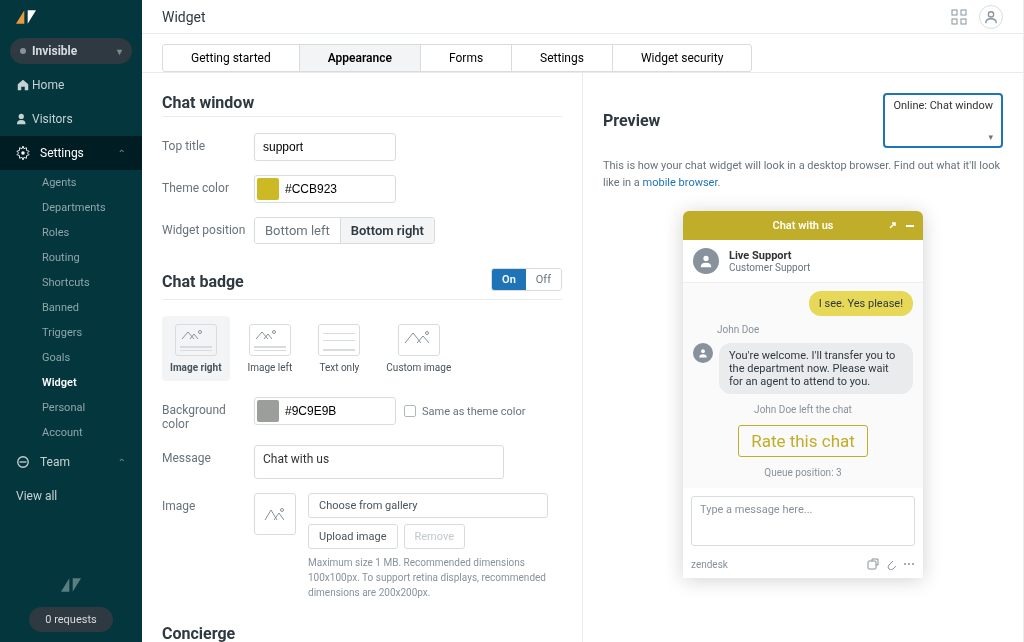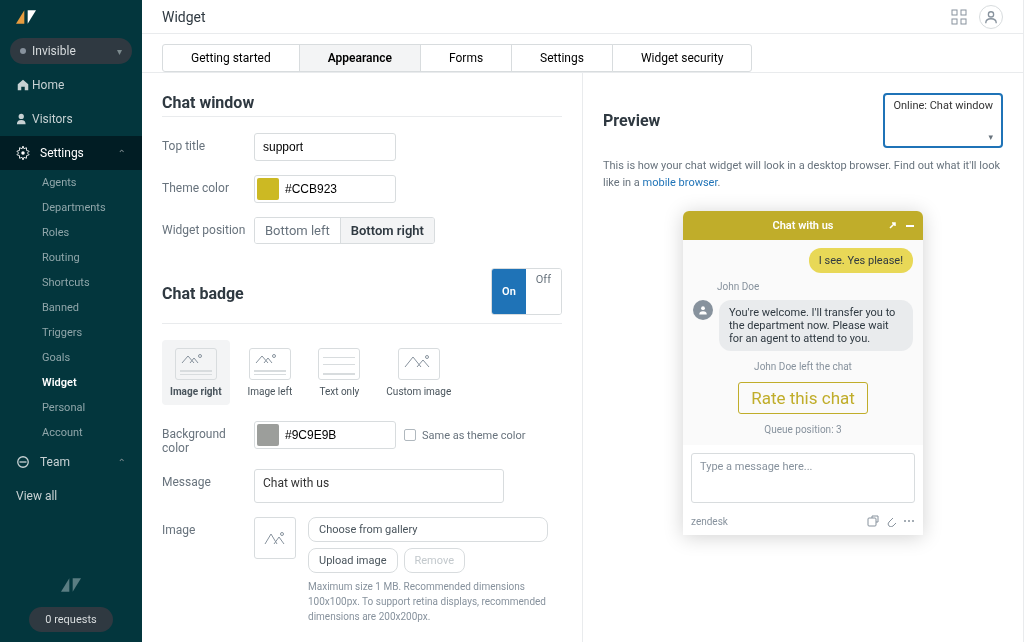--- a/index.html
+++ b/index.html
@@ -3,21 +3,21 @@
 <meta charset="utf-8">
 <style>
 * { box-sizing: border-box; margin: 0; padding: 0; }
 body { font-family: -apple-system, BlinkMacSystemFont, "Segoe UI", Roboto, sans-serif; font-size: 13px; color: #333; background: #fff; width: 1024px; height: 642px; overflow: hidden; }
 .app { display: flex; height: 100%; }
 
 
 .sidebar { width: 142px; background: #03363d; color: #fff; display: flex; flex-direction: column; font-size: 12px; }
 .logo-row { padding: 10px 16px; display: flex; align-items: center; }
 .logo { width: 20px; height: 14px; }
-.status-pill { margin: 4px 10px; background: #2f3941; border-radius: 16px; padding: 6px 10px; display: flex; align-items: center; gap: 6px; cursor: pointer; }
+.status-pill { margin: 4px 10px; background: #2f3941; border-radius: 16px; padding: 6px 10px; display: flex; align-items: center; gap: 6px; cursor: pointer; font-weight: bold; }
 .status-dot { width: 6px; height: 6px; border-radius: 50%; background: #87929d; }
 .status-text { flex: 1; color: #d8dcde; }
 .chev { color: #7c8a8e; font-size: 10px; }
 .nav-item { display: flex; align-items: center; gap: 2px; padding: 10px 16px; color: #c7d1d3; cursor: pointer; }
 .nav-item.active { background: #011d24; color: #fff; }
 .nav-item svg { width: 14px; height: 14px; }
 .nav-item.section { justify-content: space-between; }
 .subnav { padding-left: 42px; }
 .subnav .sub { padding: 6px 0; color: #90a6aa; cursor: pointer; font-size: 11px; }
 .subnav .sub.hl { color: #fff; font-weight: 600; }
@@ -52,35 +52,35 @@
 .swatch { width: 22px; height: 22px; margin: 2px; border-radius: 2px; }
 .color-input input { border: none; outline: none; padding: 4px; font-size: 12px; width: 90px; }
 .seg { display: inline-flex; border: 1px solid #d8dcde; border-radius: 3px; overflow: hidden; }
 .seg-btn { padding: 5px 10px; font-size: 13px; color: #68737d; cursor: pointer; background: #fff; }
 .seg-btn + .seg-btn { border-left: 1px solid #d8dcde; }
 .seg-btn.active { background: #f3f4f5; color: #2f3941; font-weight: 600; }
 
 .section-row { display: flex; align-items: center; justify-content: space-between; border-bottom: 1px solid #e9ebed; margin: 24px 0 16px; padding-bottom: 4px; }
 .section-row .section-title { border: none; margin: 0; padding: 0; }
 .toggle-seg { display: inline-flex; border: 1px solid #d8dcde; border-radius: 3px; overflow: hidden; margin-bottom: 4px; }
-.toggle-seg .on { background: #1f73b7; color: #fff; padding: 16px 10px; font-size: 11px; font-weight: 600; cursor: pointer; }
+.toggle-seg .on { background: #1f73b7; color: #fff; padding: 4px 10px; font-size: 11px; font-weight: 600; cursor: pointer; }
 .toggle-seg .off { background: #fff; color: #68737d; padding: 4px 10px; font-size: 11px; cursor: pointer; }
 
 .badge-styles { display: flex; gap: 10px; margin-bottom: 16px; }
 .bstyle { display: flex; flex-direction: column; align-items: center; gap: 6px; padding: 8px; border-radius: 4px; cursor: pointer; font-size: 10px; color: #49545c; }
 .bstyle.active { background: #f3f4f5; font-weight: 700; }
 .bcard { width: 42px; height: 32px; border: 1px solid #d8dcde; border-radius: 3px; display: flex; flex-direction: column; padding: 4px; }
 .bcard .mtn { color: #87929d; }
 
 .checkbox-row { display: flex; align-items: center; gap: 6px; font-size: 11px; color: #68737d; margin-left: 8px; }
 .chk { width: 12px; height: 12px; border: 1px solid #b0b8be; border-radius: 2px; }
 
 .ta { border: 1px solid #d8dcde; border-radius: 3px; padding: 6px 8px; width: 250px; height: 34px; font-size: 12px; }
 .imgbox { width: 42px; height: 42px; border: 1px solid #d8dcde; border-radius: 3px; display: flex; align-items: center; justify-content: center; color: #87929d; }
-.btn-sm { border: 1px solid #d8dcde; border-radius: 8px; padding: 5px 10px; font-size: 11px; color: #49545c; cursor: pointer; background: #fff; }
+.btn-sm { border: 1px solid #d8dcde; border-radius: 3px; padding: 5px 10px; font-size: 11px; color: #49545c; cursor: pointer; background: #fff; }
 .btn-sm.disabled { color: #c2c8cc; cursor: default; }
 .helptext { font-size: 10px; color: #87929d; line-height: 1.5; margin-top: 6px; max-width: 240px; }
 
 
 .preview-head { display: flex; justify-content: space-between; align-items: center; margin-bottom: 10px; }
 .preview-title { font-size: 16px; font-weight: 700; color: #2f3941; }
 .preview-select { border: 2px solid #1f73b7; border-radius: 4px; padding: 4px 8px; font-size: 11px; display: flex; align-items: flex-end; gap: 20px; cursor: pointer; flex-direction: column; }
 .preview-desc { font-size: 11px; color: #68737d; line-height: 1.5; margin-bottom: 20px; }
 .preview-desc a { color: #1f73b7; text-decoration: none; }
 
@@ -345,20 +345,32 @@
             <span>Chat with us</span>
             <div class="cw-head-icons">
               <svg width="10" height="10" viewBox="0 0 10 10" fill="none" stroke="currentColor" stroke-width="1.5">
                   <path d="M3 7 L8 2 M5 2 H8 V5"></path>
                 </svg>
               <svg width="10" height="10" viewBox="0 0 10 10" stroke="currentColor" stroke-width="2">
                   <path d="M1 5 H9"></path>
                 </svg>
             </div>
           </div>
+          <div class="cw-agent">
+            <div class="cw-av">
+              <svg width="14" height="14" viewBox="0 0 16 16" fill="currentColor">
+                  <circle cx="8" cy="5" r="3" fill="#fff"></circle>
+                  <path d="M2 15 Q2 10 8 10 Q14 10 14 15 Z" fill="#fff"></path>
+                </svg>
+            </div>
+            <div>
+              <div class="cw-agent-name">Live Support</div>
+              <div class="cw-agent-sub">Customer Support</div>
+            </div>
+          </div>
           <div class="cw-body">
             <div class="cw-msg-r">I see. Yes please!</div>
             <div class="cw-author">John Doe</div>
             <div class="cw-msg-l">
               <div class="cw-av-sm">
                 <svg width="10" height="10" viewBox="0 0 16 16" fill="#fff">
                     <circle cx="8" cy="5" r="3"></circle>
                     <path d="M2 15 Q2 10 8 10 Q14 10 14 15 Z"></path>
                   </svg>
               </div>

